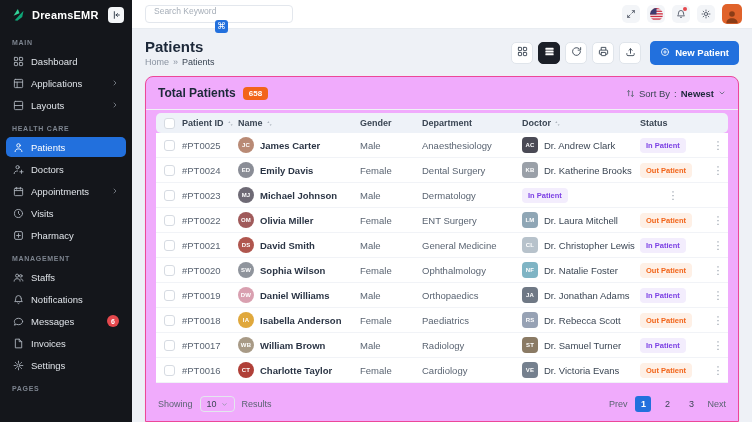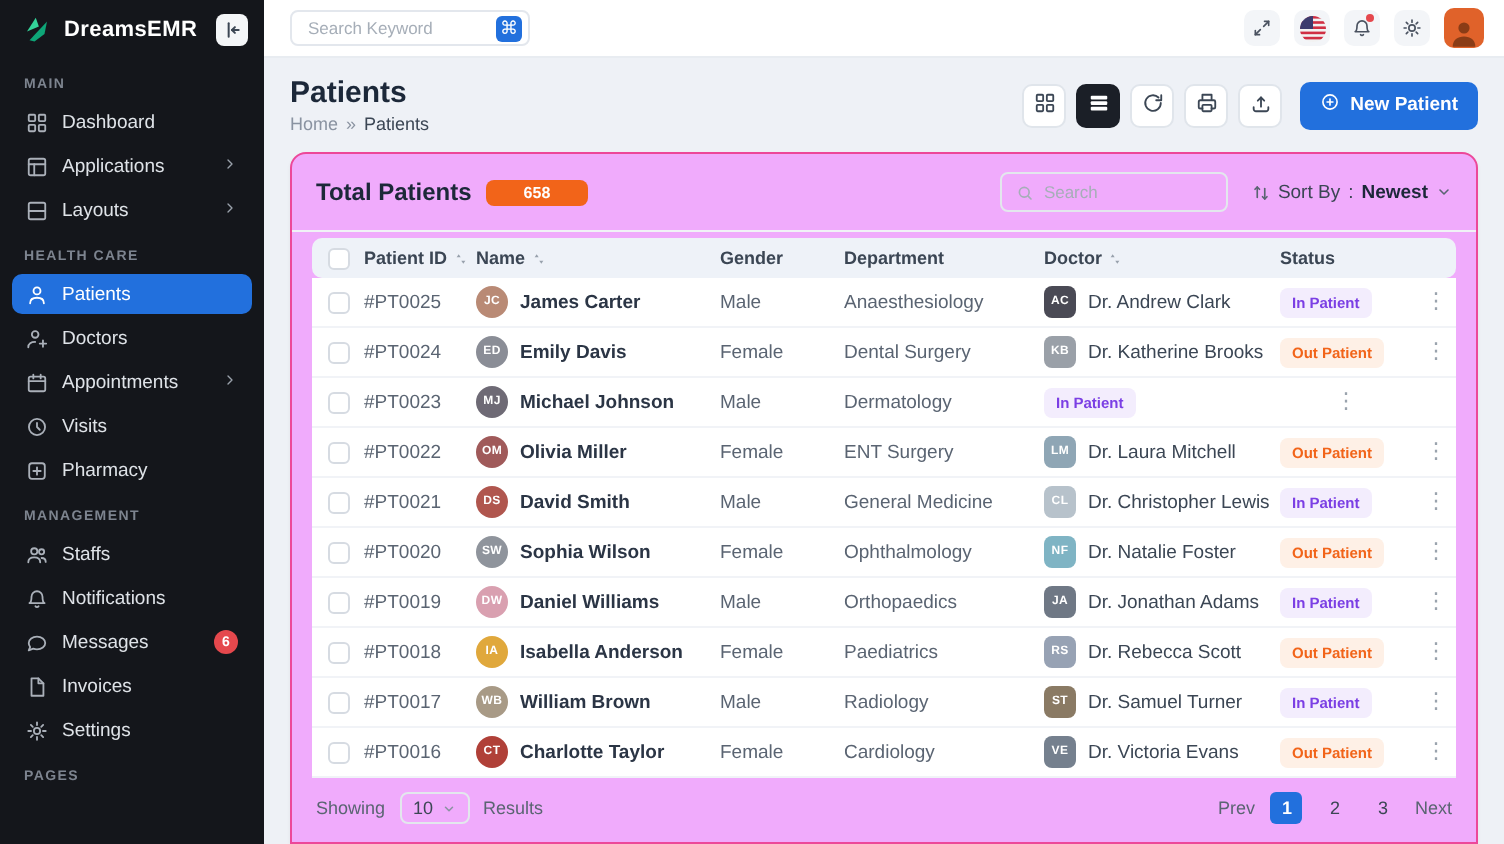--- a/index.html
+++ b/index.html
@@ -21,21 +21,21 @@
   .nav-item.active { background:#2270dd; color:#fff; }
   .nav-item.active .ic { color:#fff; }
   .nav-label { white-space:nowrap; overflow:hidden; }
   .nav-chevron { margin-left:auto; color:#8archa0; }
   .nav-chevron svg { width:8px; height:8px; color:#9aa1ab; }
   .nav-badge { margin-left:auto; background:#e5484d; color:#fff; font-size:7px; font-weight:700; min-width:12px; height:12px; border-radius:7px; display:flex; align-items:center; justify-content:center; padding:0 3px; }
 
   
   .main { flex:1; min-width:0; display:flex; flex-direction:column; }
   .topbar { height:29px; background:#fff; border-bottom:1px solid #e8ecf1; display:flex; align-items:center; padding:0 10px 0 13px; flex-shrink:0; }
-  .topbar-search { display:flex; align-items:center; width:120px; height:18px; border:1px solid #e3e7ed; border-radius:4px; padding:0 3px 0 8px; gap:4px; background:#fff; }
+  .topbar-search { display:flex; align-items:center; width:148px; height:18px; border:1px solid #e3e7ed; border-radius:4px; padding:0 3px 0 8px; gap:4px; background:#fff;flex-direction:column; }
   .topbar-search input { border:none; outline:none; font-size:8.5px; color:#3b4654; width:100%; background:transparent; }
   .topbar-search input::placeholder { color:#a6aeb8; }
   .cmd-btn { width:13px; height:13px; background:#2270dd; border-radius:3px; color:#fff; font-size:9px; line-height:1; display:flex; align-items:center; justify-content:center; flex-shrink:0; cursor:pointer; }
   .topbar-right { margin-left:auto; display:flex; align-items:center; gap:7px; }
   .tb-icon { width:18px; height:18px; border-radius:5px; background:#f3f5f8; color:#4a5260; display:flex; align-items:center; justify-content:center; position:relative; cursor:pointer; }
   .tb-icon svg { width:10px; height:10px; }
   .tb-icon .flag-svg { width:13px; height:13px; }
   .tb-icon .dot { position:absolute; top:2px; right:3px; width:4px; height:4px; background:#e5484d; border-radius:50%; }
   .user-avatar { width:20px; height:20px; border-radius:5px; background:#e0622a; display:flex; align-items:flex-end; justify-content:center; overflow:hidden; cursor:pointer; }
   .user-avatar svg { width:16px; height:16px; }
@@ -49,21 +49,21 @@
   .tool-btn { width:22px; height:22px; border:1px solid #e0e5eb; background:#fff; border-radius:5px; color:#3b4654; display:flex; align-items:center; justify-content:center; cursor:pointer; }
   .tool-btn svg { width:11px; height:11px; }
   .tool-btn.active { background:#1b1f27; border-color:#1b1f27; color:#fff; }
   .new-patient-btn { height:24px; background:#2270dd; color:#fff; border:none; border-radius:5px; font-size:9.5px; font-weight:600; padding:0 10px; display:flex; align-items:center; gap:5px; margin-left:4px; cursor:pointer; white-space:nowrap; }
   .new-patient-btn svg { width:10px; height:10px; }
 
   
   .card { background:#f0abfc; border:1px solid #ec4899; border-radius:8px 8px 0 0; box-shadow:0 1px 2px rgba(16,24,40,.05); flex:1; min-height:0; display:flex; flex-direction:column; overflow:hidden; }
   .card-header { display:flex; align-items:center; padding:9px 12px; border-bottom:1px solid #f0f2f6; flex-shrink:0; }
   .card-title { font-size:12px; font-weight:700; color:#1c2839; }
-  .count-badge { background:#f26419; color:#fff; font-size:8px; font-weight:700; border-radius:4px; padding:2px 19px; margin-left:7px; }
+  .count-badge { background:#f26419; color:#fff; font-size:8px; font-weight:700; border-radius:4px; padding:2px 6px; margin-left:7px; }
   .card-header-right { margin-left:auto; display:flex; align-items:center; gap:12px; }
   .card-search { width:114px; height:20px; border:1px solid #e3e7ed; border-radius:4px; display:flex; align-items:center; padding:0 7px; gap:5px; color:#a6aeb8; }
   .card-search svg { width:9px; height:9px; flex-shrink:0; }
   .card-search input { border:none; outline:none; font-size:8.5px; width:100%; color:#3b4654; background:transparent; }
   .card-search input::placeholder { color:#a6aeb8; }
   .sort-control { display:flex; align-items:center; gap:4px; font-size:9.5px; color:#3b4654; cursor:pointer; }
   .sort-control svg { width:9px; height:9px; color:#5a6472; }
   .sort-value { font-weight:600; color:#1c2839; }
 
   .table-wrap { padding:3px 10px 0; flex:1; min-height:0; }
@@ -370,27 +370,20 @@
             <span>New Patient</span>
           </button>
         </div>
       </div>
 
       <section class="card">
         <div class="card-header">
           <span class="card-title">Total Patients</span>
           <span class="count-badge">658</span>
           <div class="card-header-right">
-            <div class="card-search">
-              <svg viewBox="0 0 24 24" fill="none" stroke="currentColor" stroke-width="2.2" stroke-linecap="round">
-                  <circle cx="11" cy="11" r="6.5"></circle>
-                  <path d="m20 20-3.8-3.8"></path>
-                </svg>
-              <input type="text" placeholder="Search" style="">
-            </div>
             <div class="sort-control">
               <svg viewBox="0 0 24 24" fill="none" stroke="currentColor" stroke-width="2.2" stroke-linecap="round" stroke-linejoin="round">
                   <path d="M7 4v14"></path>
                   <path d="M4 7l3-3 3 3"></path>
                   <path d="M17 20V6"></path>
                   <path d="M14 17l3 3 3-3"></path>
                 </svg>
               <span>Sort By</span>
               <span>:</span>
               <span class="sort-value">Newest</span>

